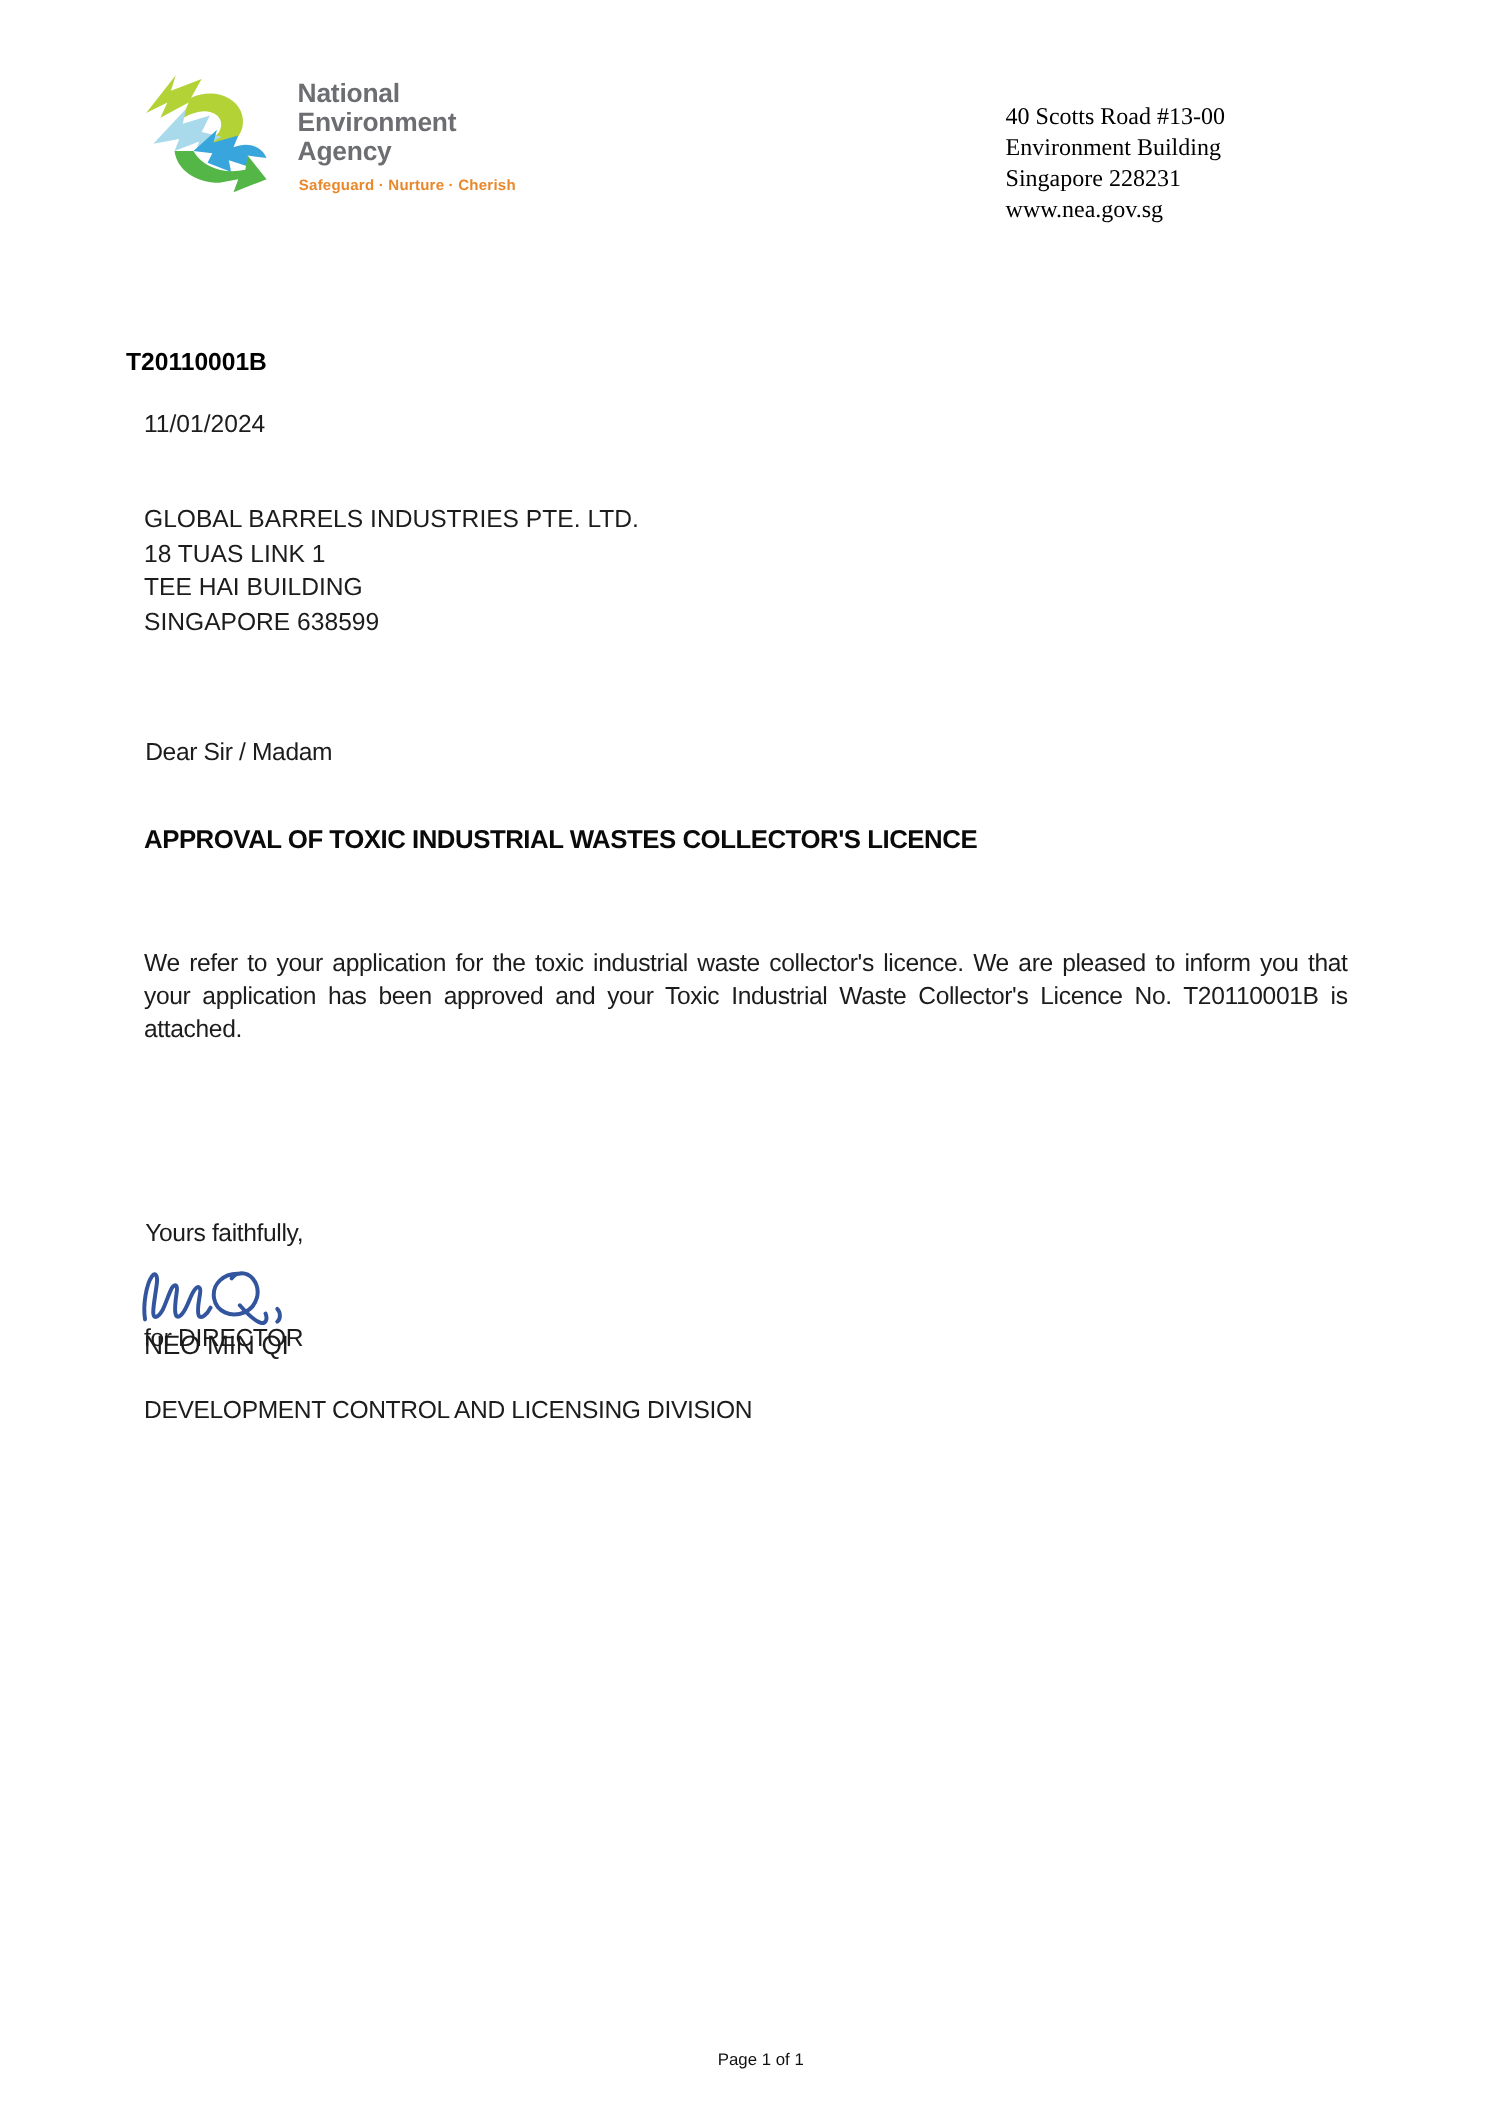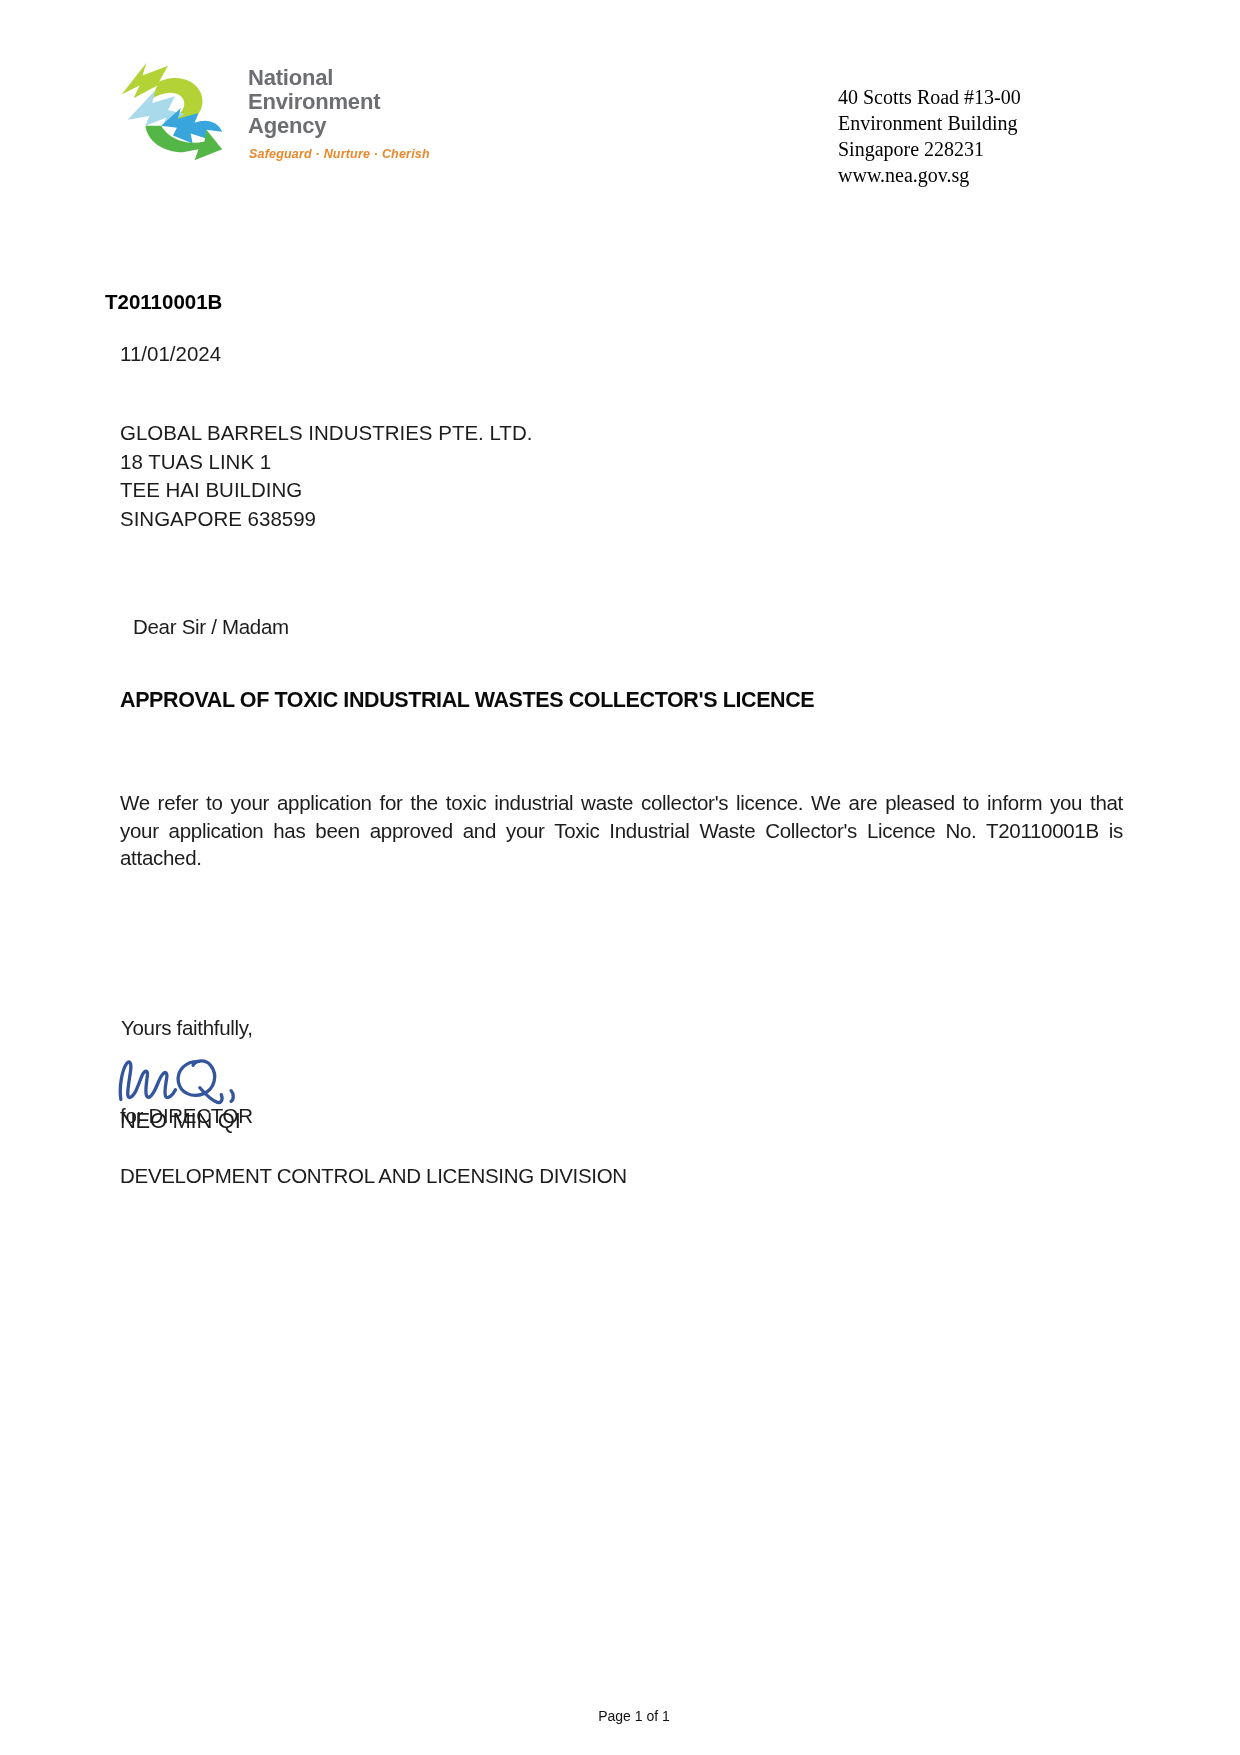--- a/index.html
+++ b/index.html
@@ -16,31 +16,31 @@
 
   .logo-mark { left: 112px; top: 58px; width: 118px; height: 104px; }
   .logo-text {
     left: 248px; top: 66px;
     font-weight: bold; font-size: 22px; line-height: 24px;
     color: #6d6e71; letter-spacing: -0.2px;
   }
   .logo-tagline {
     left: 249px; top: 147px;
     font-size: 12.5px; font-weight: bold;
-    color: #e8882b; letter-spacing: 0.2px; font-style: italic;
+    color: #e8882b; letter-spacing: 0.2px;
   }
   .hq-address {
     left: 838px; top: 84px;
     font-family: "Liberation Serif", "DejaVu Serif", serif;
     font-size: 20px; line-height: 26px; color: #000000;
   }
   .ref        { left: 105px; top: 290px; font-size: 20.5px; font-weight: bold; color: #000000; }
   .date       { left: 120px; top: 342px; font-size: 20.5px; }
   .recipient  { left: 120px; top: 419px; font-size: 20.5px; line-height: 28.5px; }
-  .salutation { left: 121px; top: 615px; font-size: 20.5px; letter-spacing: -0.3px; margin-left: 12px; }
+  .salutation { left: 121px; top: 615px; font-size: 20.5px; letter-spacing: -0.3px; }
   .subject    { left: 120px; top: 688px; font-size: 21.5px; font-weight: bold; letter-spacing: -0.4px; color: #0a0a0a; }
   .body-par   {
     left: 120px; top: 789px; width: 1003px;
     font-size: 20.5px; line-height: 27.5px;
     text-align: justify; letter-spacing: -0.3px;
   }
   .closing      { left: 121px; top: 1016px; font-size: 20.5px; letter-spacing: -0.3px; }
   .signature    { left: 116px; top: 1048px; width: 156px; height: 62px; }
   .sig-name     { left: 120px; top: 1108px; font-size: 22px; letter-spacing: -0.3px; }
   .sig-title    { left: 120px; top: 1104px; font-size: 20.5px; letter-spacing: -0.3px; }

